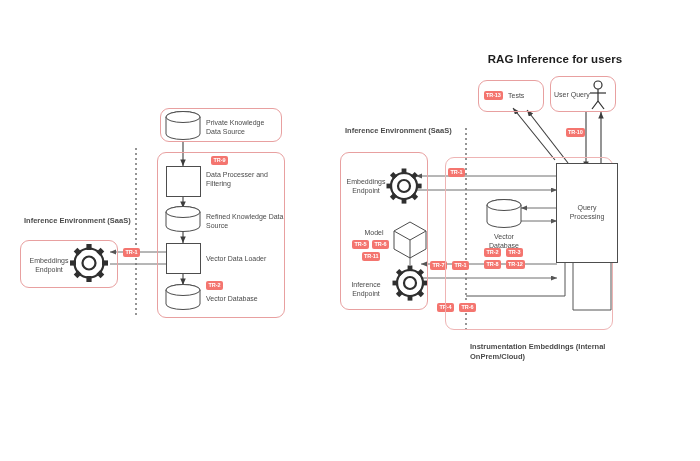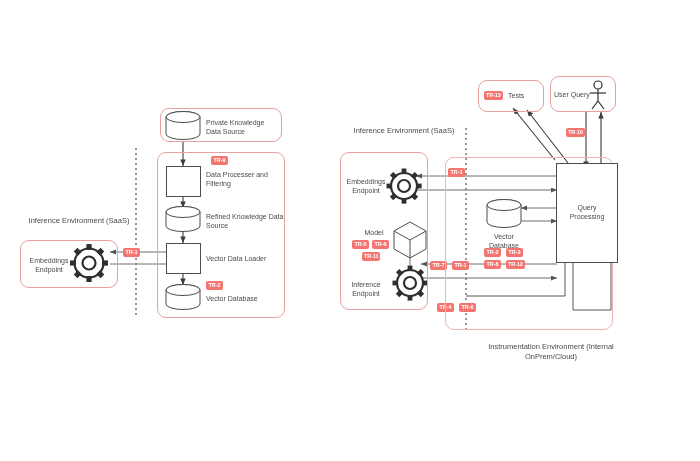--- a/index.html
+++ b/index.html
@@ -47,21 +47,22 @@
     color: #1d1d1d;
     text-align: center;
     line-height: 14px;
     letter-spacing: 0.1px;
   }
   .caption {
     position: absolute;
     font-size: 7.5px;
     color: #4a4a4a;
     line-height: 9.5px;
-    text-align: center;
+    text-align: left;
+    font-weight: bold;
   }
   .label {
     position: absolute;
     font-size: 7px;
     color: #4a4a4a;
     line-height: 9px;
   }
   .label.center { text-align: center; }
 
   
@@ -241,20 +242,21 @@
   <div class="label" style="left:206px; top:170px; width:74px;">Data Processer and Filtering</div>
 
   <div class="label" style="left:206px; top:212px; width:78px;">Refined Knowledge Data Source</div>
 
   <div class="box" style="left:166px; top:243px; width:35px; height:31px;"></div>
   <div class="label" style="left:206px; top:254px; width:78px;">Vector Data Loader</div>
 
   <div class="badge" style="left:206px; top:281px;">TR-2</div>
   <div class="label" style="left:206px; top:294px; width:74px;">Vector Database</div>
 
+  <div class="section-title" style="left:470px; top:52px; width:170px;">RAG Inference for users</div>
 
   <div class="region" style="left:478px; top:80px; width:66px; height:32px;"></div>
   <div class="badge" style="left:484px; top:91px;">TR-13</div>
   <div class="label" style="left:508px; top:91px; width:34px;">Tests</div>
 
   <div class="region" style="left:550px; top:76px; width:66px; height:36px;"></div>
   <div class="label" style="left:554px; top:90px; width:36px;">User Query</div>
   <div class="badge" style="left:566px; top:128px;">TR-10</div>
 
   <div class="caption" style="left:345px; top:126px; width:118px;">Inference Environment (SaaS)</div>
@@ -278,15 +280,15 @@
 
   <div class="label center" style="left:480px; top:232px; width:48px;">Vector Database</div>
   <div class="badge" style="left:484px; top:248px;">TR-2</div>
   <div class="badge" style="left:506px; top:248px;">TR-3</div>
   <div class="badge" style="left:484px; top:260px;">TR-8</div>
   <div class="badge" style="left:506px; top:260px;">TR-12</div>
 
   <div class="box" style="left:556px; top:163px; width:62px; height:100px;"></div>
   <div class="label center" style="left:562px; top:203px; width:50px;">Query Processing</div>
 
-  <div class="caption" style="left:470px; top:342px; width:162px;">Instrumentation Environment (Internal OnPrem/Cloud)</div>
+  <div class="caption" style="left:470px; top:342px; width:162px;">Instrumentation Embeddings (Internal OnPrem/Cloud)</div>
 
 </div>
 
 </body></html>

